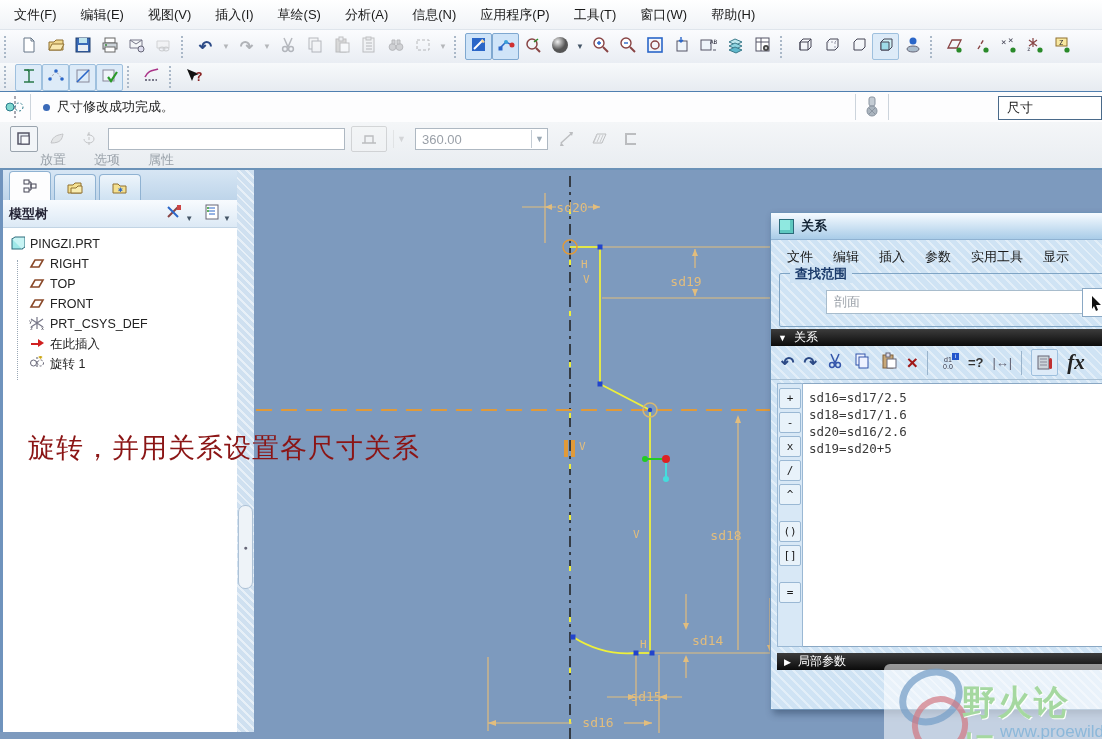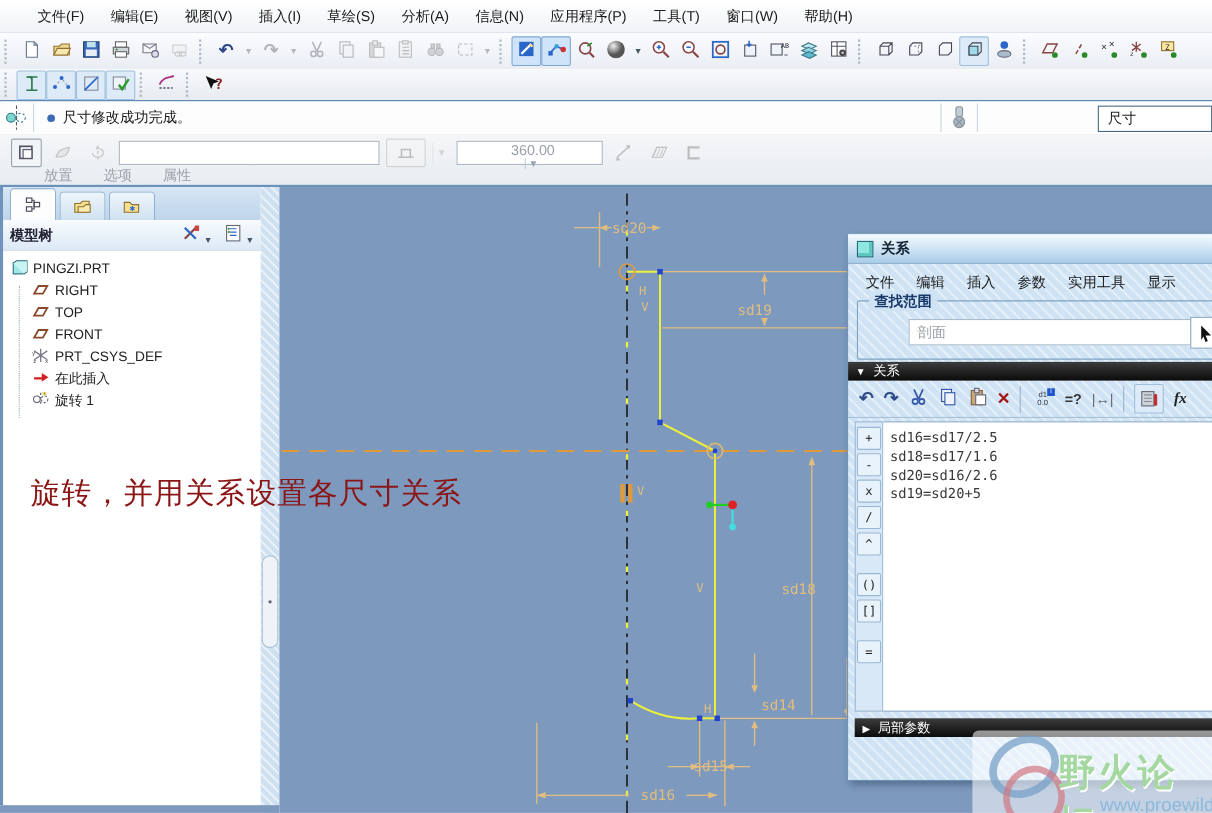--- a/index.html
+++ b/index.html
@@ -1,21 +1,21 @@
 <!DOCTYPE html>
 <html><head>
 <meta charset="utf-8">
 <style>
   html,body{margin:0;padding:0;}
   .screen{position:relative;width:1102px;height:739px;overflow:hidden;background:#fff;
     font-family:"Liberation Sans",sans-serif;font-size:13px;color:#1a1a1a;}
   .abs{position:absolute;}
   
   .menubar{left:0;top:0;width:1102px;height:30px;background:linear-gradient(#ffffff,#f0f3f7);
-    border-bottom:1px solid #dfe5ec;display:flex;align-items:center;gap:0;padding-left:22px;box-sizing:border-box;}
+    border-bottom:1px solid #dfe5ec;display:flex;align-items:center;gap:0;padding-left:2px;box-sizing:border-box;}
   .menubar span{padding:4px 12px;cursor:default;}
   
   .toolbar1{left:0;top:30px;width:1102px;height:33px;background:linear-gradient(#fbfcfe,#e9edf3);display:flex;align-items:center;}
   .toolbar2{left:0;top:63px;width:1102px;height:28px;background:linear-gradient(#f7f9fb,#e7ebf1);display:flex;align-items:center;border-bottom:2px solid #4f7fb0;}
   .grip{width:5px;height:22px;margin:0 4px;border-left:2px dotted #aab8c8;}
   .tb{width:25px;height:25px;display:flex;align-items:center;justify-content:center;border:1px solid transparent;border-radius:2px;}
   .tb.on{background:#cfe4f8;border-color:#7fa8d0;}
   .tb.sel{background:#ddebf8;border-color:#9ec0de;}
   .dis{opacity:.38;filter:grayscale(.9);}
   .uni{font-size:16px;font-weight:bold;color:#2c4a86;line-height:1;}
@@ -25,21 +25,21 @@
   .msgdiv{width:1px;height:26px;background:#ccd4dc;margin-right:8px;}
   .bullet{width:7px;height:7px;border-radius:50%;background:#3a6ab8;margin:0 7px 0 4px;}
   .dimsbox{position:absolute;right:0;top:4px;width:104px;height:24px;border:1px solid #4a6a8a;background:#fff;
     display:flex;align-items:center;padding-left:8px;box-sizing:border-box;}
   
   .dash{left:0;top:122px;width:1102px;height:48px;background:linear-gradient(#f4f6f8,#e9edf1);border-bottom:2px solid #6b92b8;box-sizing:border-box;}
   .dashrow{position:absolute;left:10px;top:4px;height:26px;display:flex;align-items:center;gap:6px;}
   .dbtn{width:26px;height:24px;display:flex;align-items:center;justify-content:center;}
   .dbtn.box{border:1px solid #9aa4ae;background:#f2f5f8;border-radius:2px;}
   .dinput{width:235px;height:20px;border:1px solid #aeb8c2;background:#fff;}
-  .dcombo{width:125px;height:20px;border:1px solid #aeb8c2;background:#fff;display:flex;align-items:center;justify-content:space-between;color:#9aa0a8;padding-left:6px;flex-direction:column;}
+  .dcombo{width:125px;height:20px;border:1px solid #aeb8c2;background:#fff;display:flex;align-items:center;justify-content:space-between;color:#9aa0a8;padding-left:6px;}
   .ddrop{width:15px;height:18px;border-left:1px solid #c4ccd4;display:flex;align-items:center;justify-content:center;color:#9aa8b4;font-size:9px;}
   .dashtabs{position:absolute;left:40px;top:29px;display:flex;gap:28px;color:#9aa2aa;}
   
   .lpanel{left:0;top:170px;width:237px;height:562px;background:#fff;border-left:3px solid #6f93bd;box-sizing:border-box;}
   .ptabs{position:absolute;left:0;top:0;width:234px;height:30px;background:linear-gradient(#d7e6f4,#bed5ea);display:flex;align-items:flex-end;padding-left:6px;box-sizing:border-box;}
   .ptab{width:40px;height:25px;border:1px solid #8fb2d2;border-bottom:none;border-radius:4px 4px 0 0;background:linear-gradient(#eef5fb,#cfe2f2);display:flex;align-items:center;justify-content:center;margin-right:3px;}
   .ptab.sel{background:#fdfdfe;height:28px;}
   .phead{position:absolute;left:0;top:30px;width:234px;height:28px;background:linear-gradient(#f8fbfe,#dce9f5);border-bottom:1px solid #c2d4e4;display:flex;align-items:center;padding:0 6px;box-sizing:border-box;}
   .phead b{font-size:13px;color:#223;}
   .pheadicons{margin-left:auto;display:flex;align-items:center;gap:10px;}
@@ -739,21 +739,21 @@
       <span style="font-weight:bold;color:#333">=?</span>
       <span style="color:#667">|↔|</span>
       <span class="dsep"></span>
       <span class="tb sel">
           <svg width="18" height="18">
             <rect x="2" y="2" width="11" height="13" fill="#ccd4da" stroke="#667"></rect>
             <path d="M4 5h7M4 8h7M4 11h7" stroke="#889"></path>
             <rect x="13" y="4" width="3" height="11" rx="1.5" fill="#c03030"></rect>
           </svg>
         </span>
-      <span style="font-family:'Liberation Serif',serif;font-style:italic;font-weight:bold;font-size:14px;color:#222">fx</span>
+      <span style="font-family:'Liberation Serif',serif;font-style:italic;font-weight:bold;font-size:21px;color:#222">fx</span>
     </div>
     <div class="editor">
       <div class="ops">
         <div class="opbtn">+</div>
         <div class="opbtn">-</div>
         <div class="opbtn">x</div>
         <div class="opbtn">/</div>
         <div class="opbtn">^</div>
         <div class="opgap"></div>
         <div class="opbtn">()</div>

